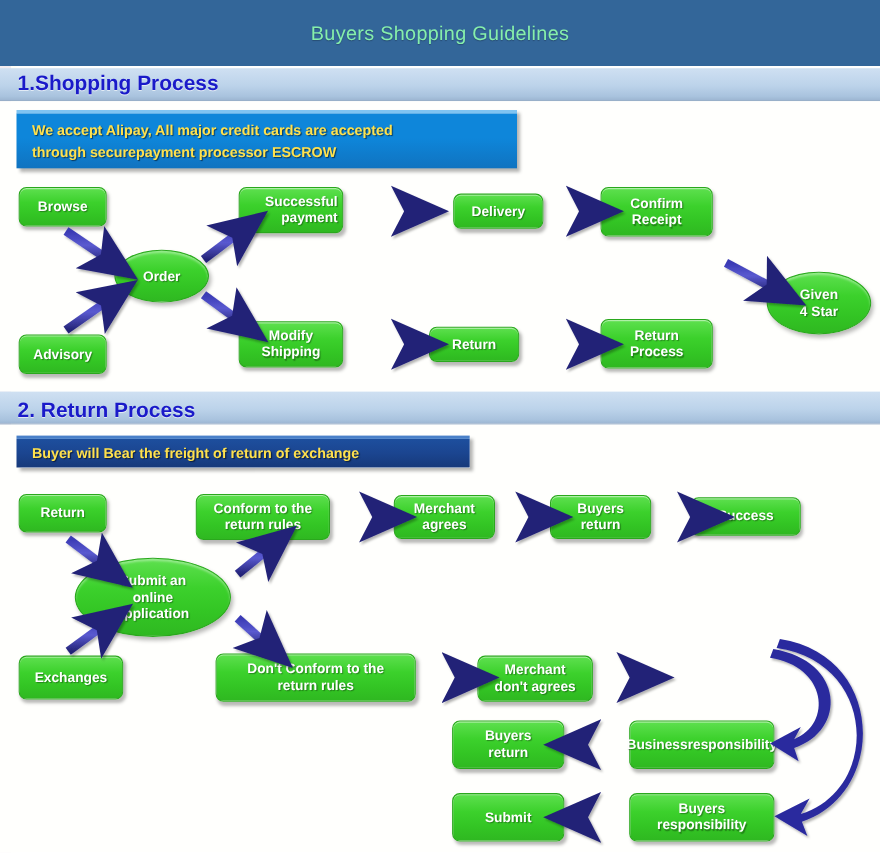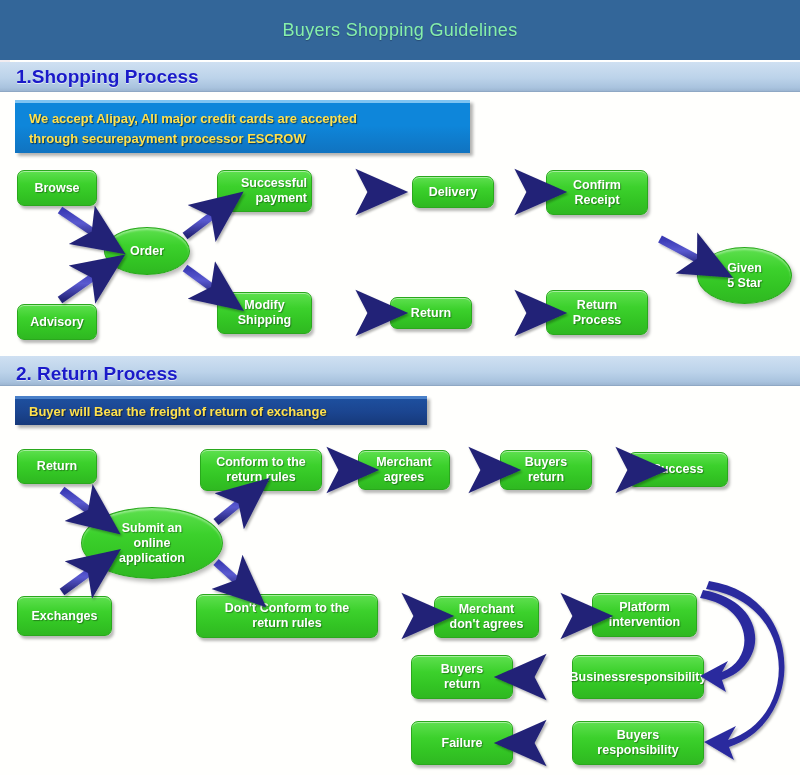--- a/index.html
+++ b/index.html
@@ -181,48 +181,48 @@
     <span>Receipt</span>
   </div>
 
   <div class="node" style="left:546px; top:290px; width:102px; height:45px; flex-direction:column;">
     <span>Return</span>
     <span>Process</span>
   </div>
 
   <div class="node ellipse" style="left:697px; top:247px; width:95px; height:57px; flex-direction:column;">
     <span>Given</span>
-    <span>5 Star</span>
+    <span>4 Star</span>
   </div>
 
   <div class="section-bar" id="bar2">
     <span class="section-label">2. Return Process</span>
   </div>
 
   <div class="flow" id="flow2"></div>
 
   <div class="notice" id="notice2">
     <div>Buyer will Bear the freight of return of exchange</div>
   </div>
 
   <div class="node" style="left:17px; top:449px; width:80px; height:35px;">
     <span>Return</span>
   </div>
 
   <div class="node" style="left:17px; top:596px; width:95px; height:40px;">
     <span>Exchanges</span>
   </div>
 
-  <div class="node ellipse" style="left:81px; top:507px; width:142px; height:72px; flex-direction:column;">
+  <div class="node ellipse" style="left:68px; top:507px; width:142px; height:72px; flex-direction:column;">
     <span>Submit  an</span>
     <span>online</span>
     <span>application</span>
   </div>
 
-  <div class="node" style="left:200px; top:449px; width:122px; height:42px; flex-direction:column;">
+  <div class="node" style="left:178px; top:449px; width:122px; height:42px; flex-direction:column;">
     <span>Conform to the</span>
     <span>return rules</span>
   </div>
 
   <div class="node" style="left:358px; top:450px; width:92px; height:40px; flex-direction:column;">
     <span>Merchant</span>
     <span>agrees</span>
   </div>
 
   <div class="node" style="left:500px; top:450px; width:92px; height:40px; flex-direction:column;">
@@ -237,42 +237,38 @@
   <div class="node" style="left:196px; top:594px; width:182px; height:44px; flex-direction:column;">
     <span>Don't Conform to the</span>
     <span>return rules</span>
   </div>
 
   <div class="node" style="left:434px; top:596px; width:105px; height:42px; flex-direction:column;">
     <span>Merchant</span>
     <span>don't agrees</span>
   </div>
 
-  <div class="node" style="left:592px; top:593px; width:105px; height:44px; flex-direction:column;">
-    <span>Platform</span>
-    <span>intervention</span>
-  </div>
 
   <div class="node" style="left:572px; top:655px; width:132px; height:44px; flex-direction:row;">
     <span>Business</span>
     <span>responsibility</span>
   </div>
 
   <div class="node" style="left:411px; top:655px; width:102px; height:44px; flex-direction:column;">
     <span>Buyers</span>
     <span>return</span>
   </div>
 
   <div class="node" style="left:572px; top:721px; width:132px; height:44px; flex-direction:column;">
     <span>Buyers</span>
     <span>responsibility</span>
   </div>
 
   <div class="node" style="left:411px; top:721px; width:102px; height:44px;">
-    <span>Failure</span>
+    <span>Submit</span>
   </div>
 
   <svg class="arrow-layer" viewBox="0 0 800 775">
     <defs>
       <linearGradient id="agrad" x1="0" y1="0" x2="0" y2="1">
         <stop offset="0%" stop-color="#3a3ab4"></stop>
         <stop offset="45%" stop-color="#5a5ad0"></stop>
         <stop offset="100%" stop-color="#232377"></stop>
       </linearGradient>
       <marker id="ah" markerWidth="7" markerHeight="7" refX="3.2" refY="3.3" orient="auto" markerUnits="strokeWidth">

